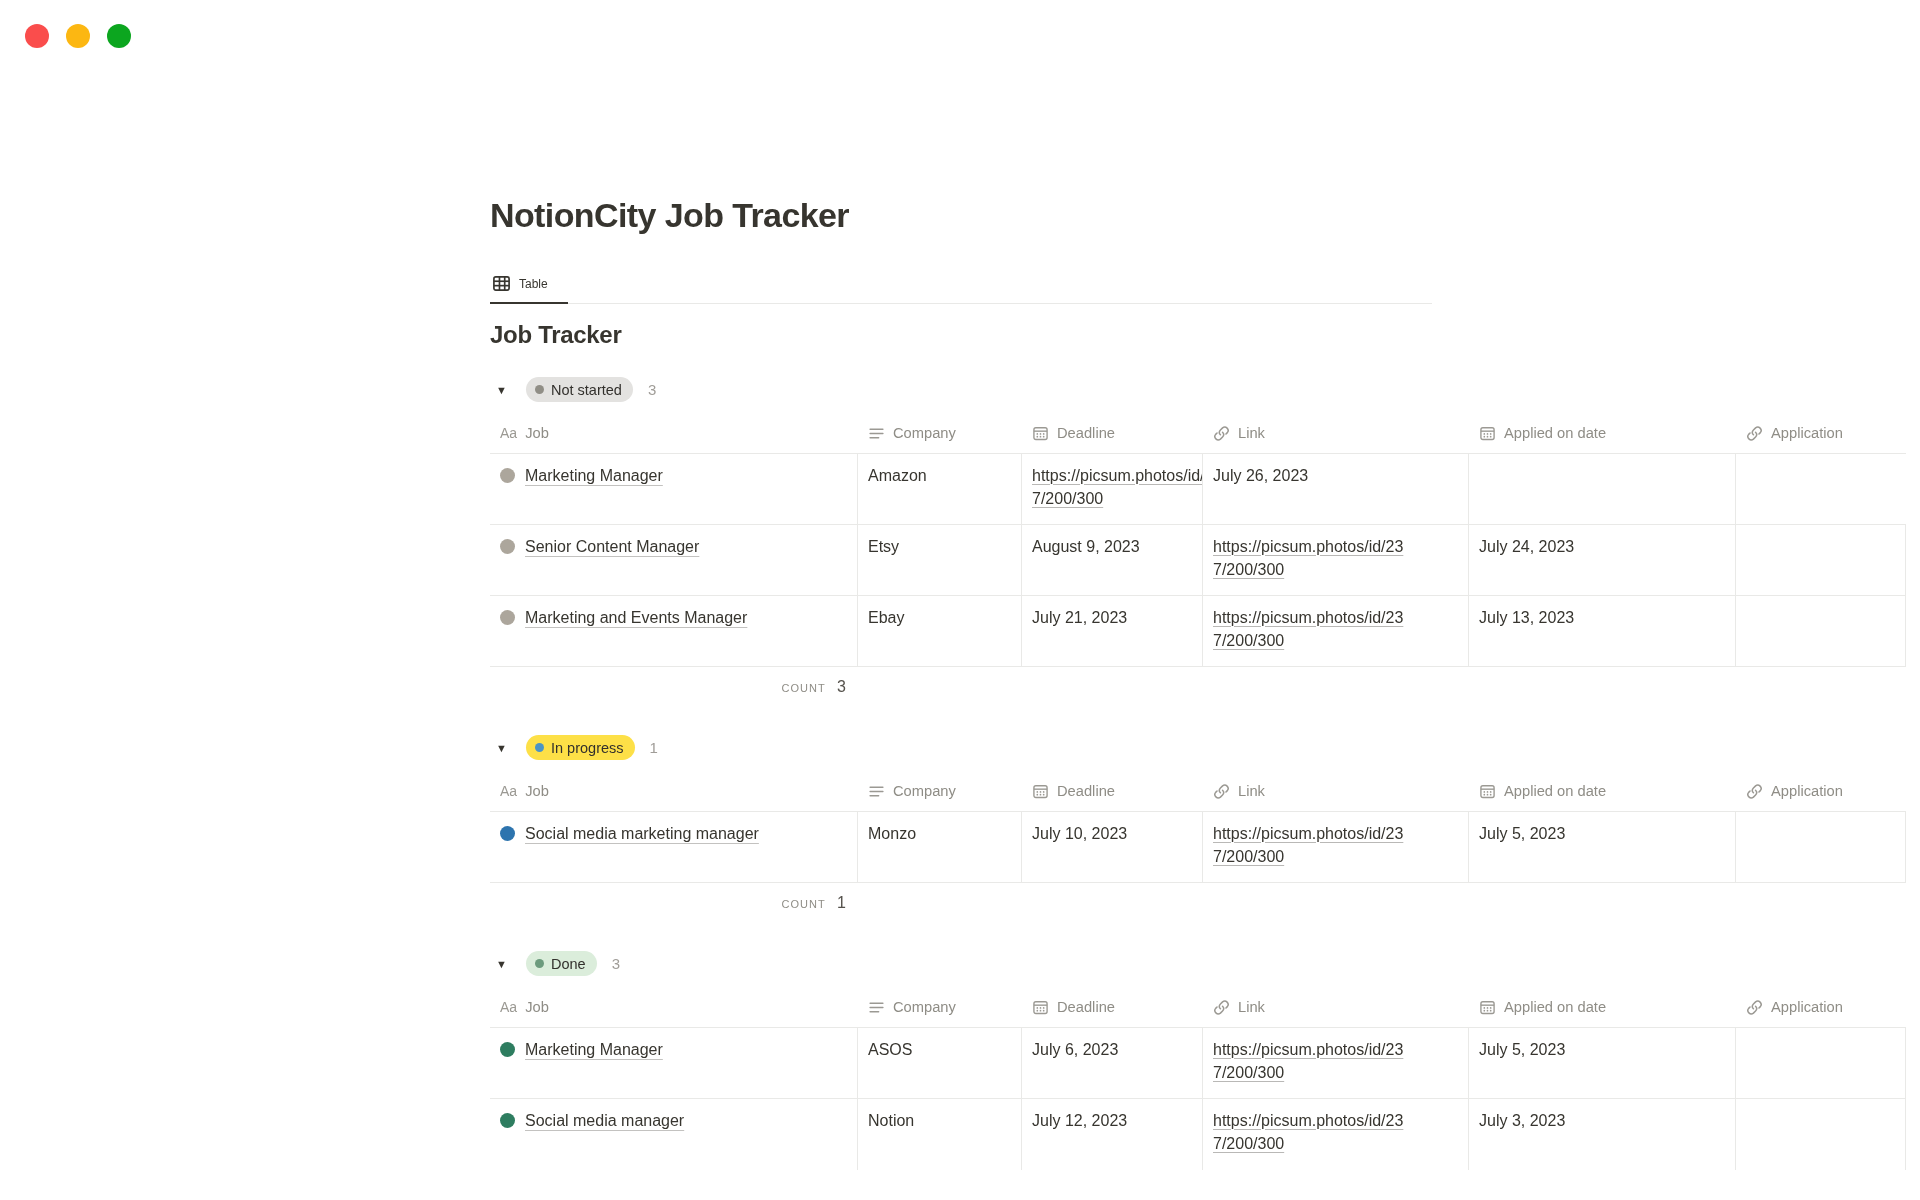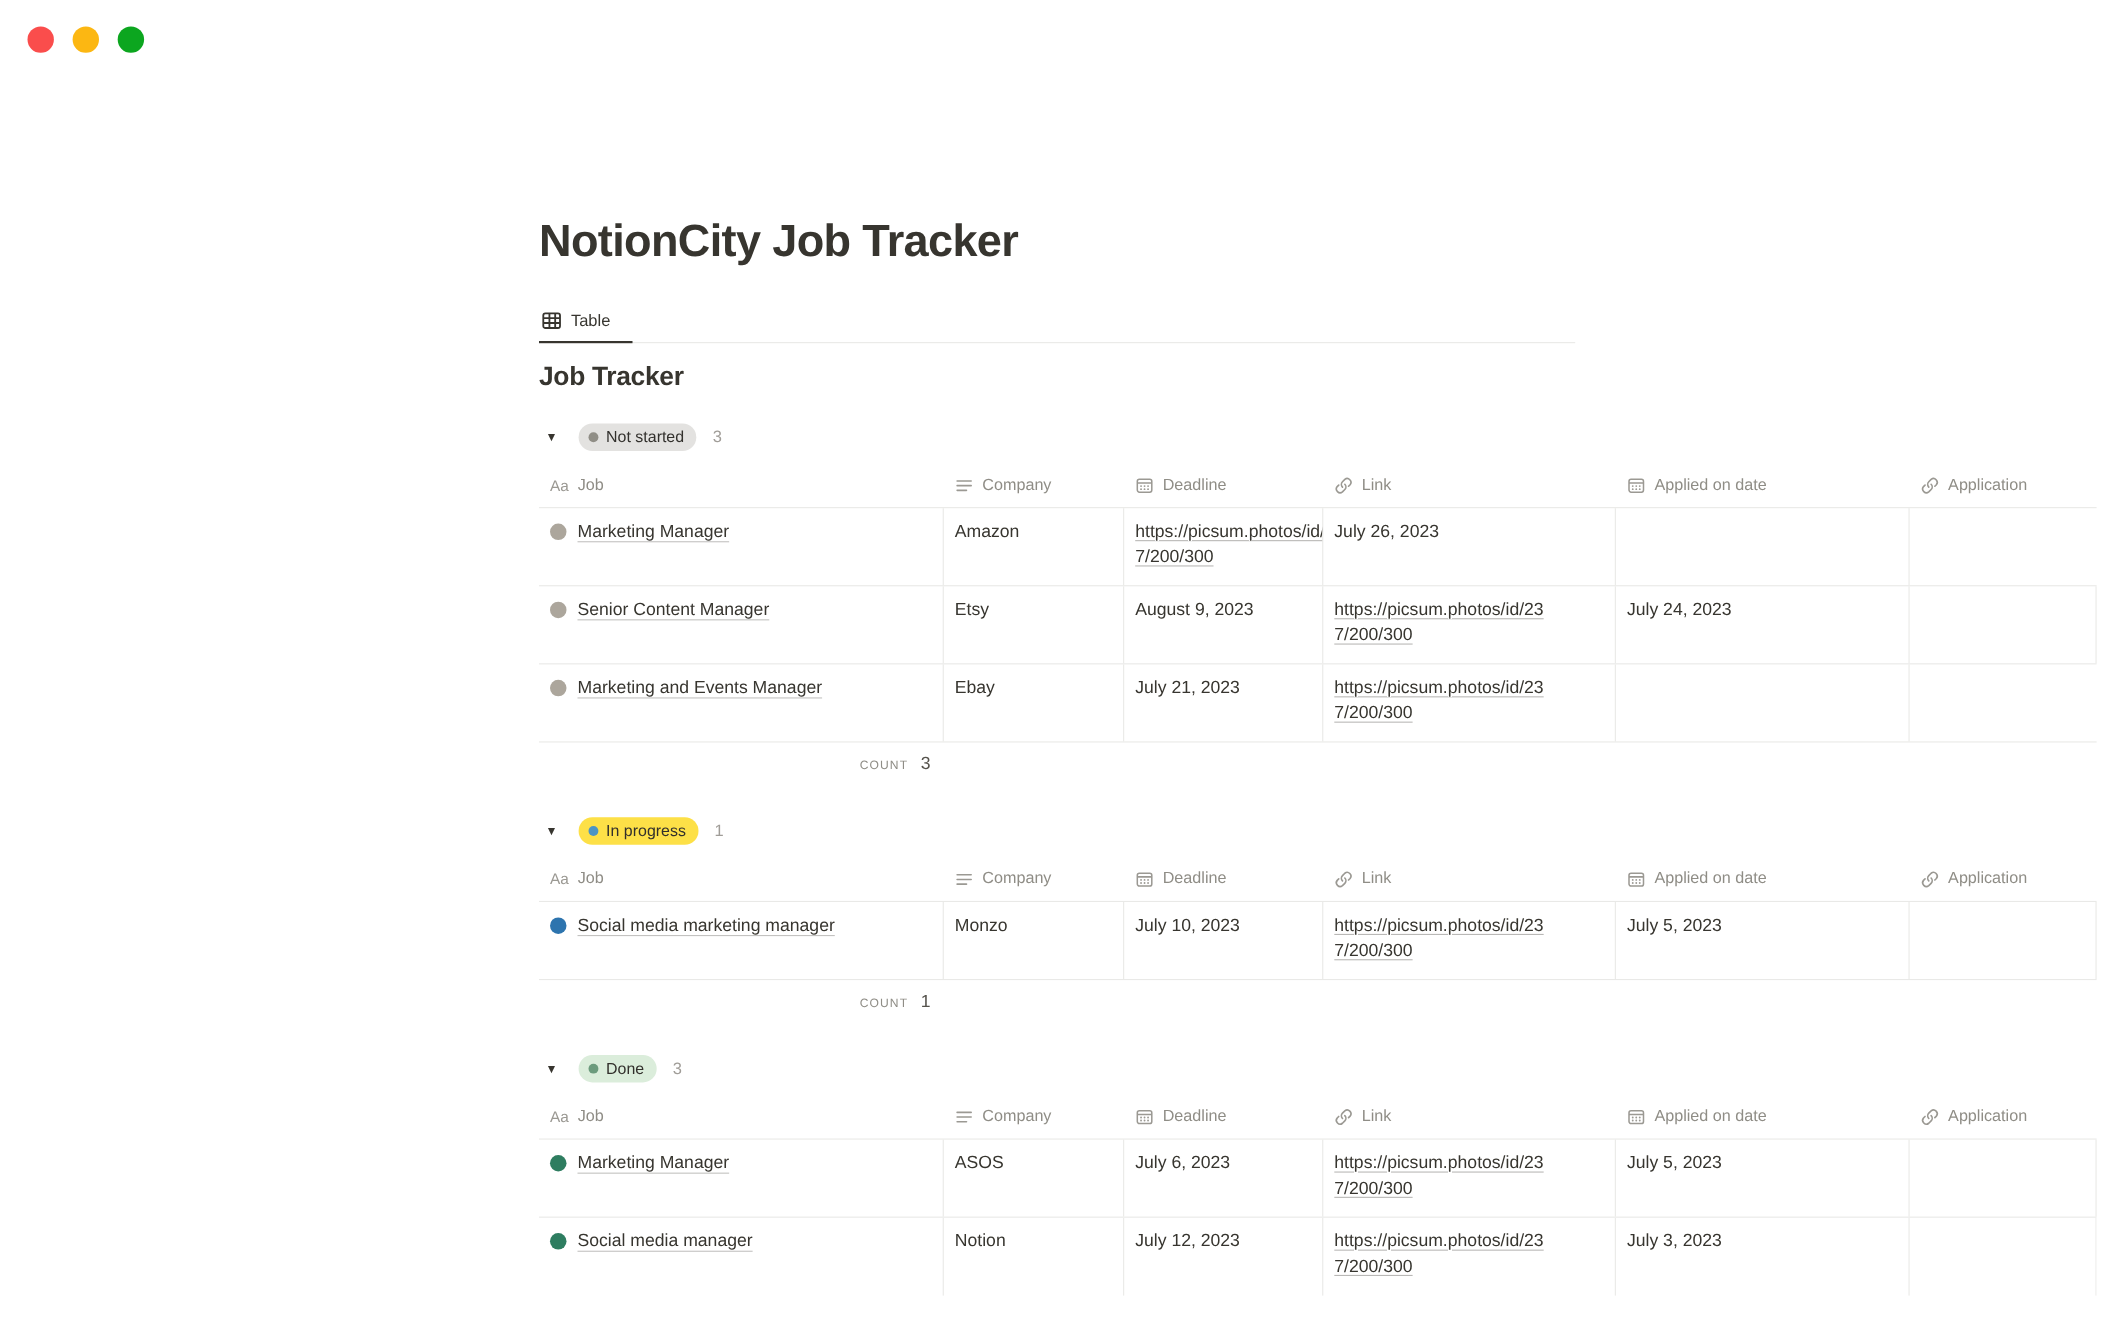--- a/index.html
+++ b/index.html
@@ -9,27 +9,27 @@
 
   .screen { position:relative; width:1920px; height:1200px; background:#fff; }
 
   
   .traffic-lights { position:absolute; top:24px; left:25px; display:flex; gap:17px; }
   .tl { width:24px; height:24px; border-radius:50%; display:inline-block; }
 
   
   .page { position:absolute; left:490px; top:0; width:1416px; }
 
-  h1.page-title { margin-top:196px; font-size:41px; font-weight:700; letter-spacing:-0.6px; color:#37352f; }
+  h1.page-title { margin-top:196px; font-size:34px; font-weight:700; letter-spacing:-0.6px; color:#37352f; }
 
   .tabbar { margin-top:33px; width:942px; border-bottom:1px solid #e9e9e7; display:flex; }
   .tab { display:inline-flex; align-items:center; gap:8px; padding:6px 20px 9px 2px;
          border-bottom:2.5px solid #37352f; margin-bottom:-1.5px; cursor:pointer; }
   .tab .ticon { width:19px; height:19px; color:#37352f; }
-  .tab-label { font-size:15px; font-weight:500; color:#37352f; }
+  .tab-label { font-size:12px; font-weight:500; color:#37352f; }
 
   h2.db-title { margin-top:17px; font-size:24px; font-weight:700; letter-spacing:-0.3px; }
 
   .group { margin-top:27px; }
   .group-header { display:flex; align-items:center; height:28px; }
   .toggle { width:24px; border:none; background:transparent; font-size:11px; color:#37352f;
             text-align:left; padding-left:6px; cursor:pointer; }
   .pill { display:inline-flex; align-items:center; margin-left:12px; height:25px;
           padding:0 11px 0 9px; border-radius:13px; font-size:14.5px; font-weight:500; color:#32302c; }
   .pill-dot { width:9px; height:9px; border-radius:50%; margin-right:7px; }
@@ -206,20 +206,21 @@
           <div class="cell jobcell">
             <span class="rowdot" style="background: rgb(172, 166, 156);"></span>
             <span class="job-title">Marketing and Events Manager</span>
           </div>
           <div class="cell">Ebay</div>
           <div class="cell">July 21, 2023</div>
           <div class="cell">
             <span class="lk">https://picsum.photos/id/23</span>
             <span class="lk">7/200/300</span>
           </div>
+          <div class="cell">July 13, 2023</div>
           <div class="cell"></div>
         </div>
 
         <div class="count-row">
           <span class="count-label">COUNT</span>
           <span class="count-value">3</span>
         </div>
       </div>
     </section>
 

